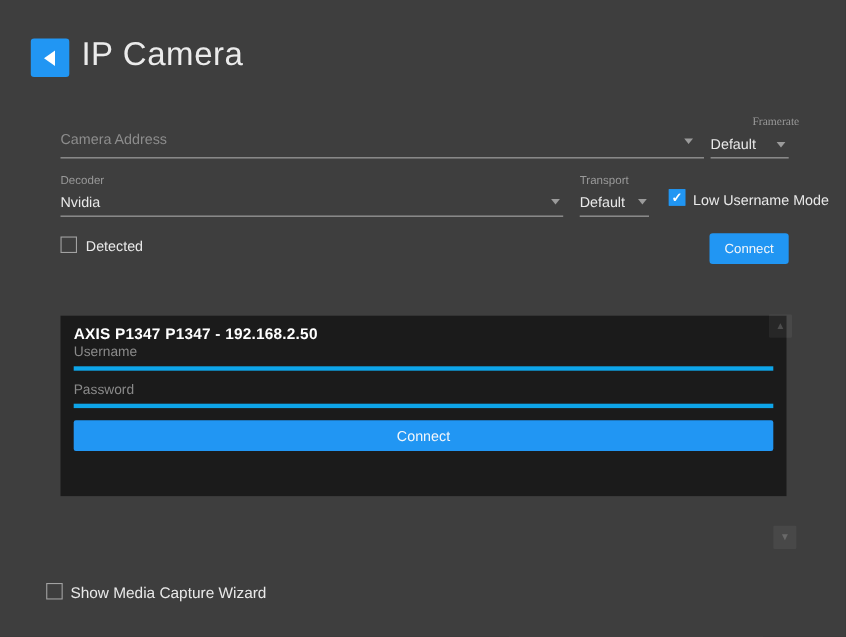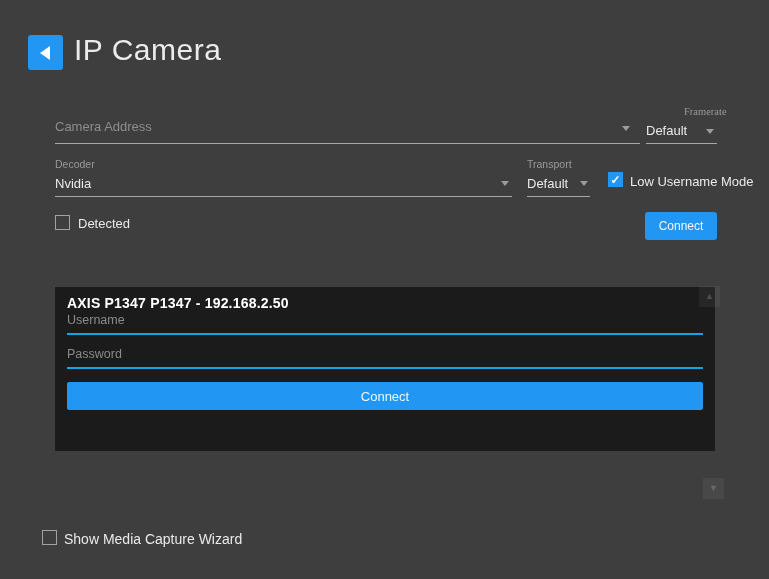--- a/index.html
+++ b/index.html
@@ -74,21 +74,21 @@
   .camera-card{
     position:absolute;left:55px;top:287px;width:660px;height:164px;
     background:#1b1b1b;box-sizing:border-box;
   }
   .card-title{
     position:absolute;left:12px;top:8px;
     font-size:14px;font-weight:bold;color:#ffffff;letter-spacing:0.2px;
   }
   .card-input{
     position:absolute;left:12px;width:636px;background:transparent;border:none;outline:none;
-    border-bottom:2px solid #0ea5e9;
+    border-bottom:4px solid #0ea5e9;
     font-family:"Liberation Sans", sans-serif;font-size:12.5px;color:#e9e9e9;
     padding:0 0 6px 0;margin:0;
   }
   .card-input::placeholder{color:#8a8a8a;opacity:1;}
   .card-connect{
     left:12px;top:95px;width:636px;height:28px;border-radius:2px;font-size:13px;
   }
   
   .scroll-btn{
     position:absolute;width:21px;height:21px;background:rgba(255,255,255,0.055);

